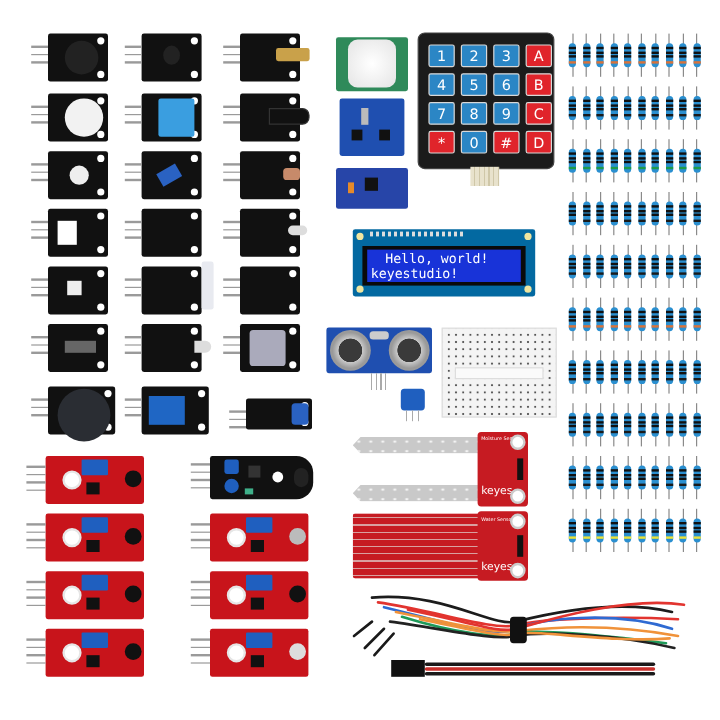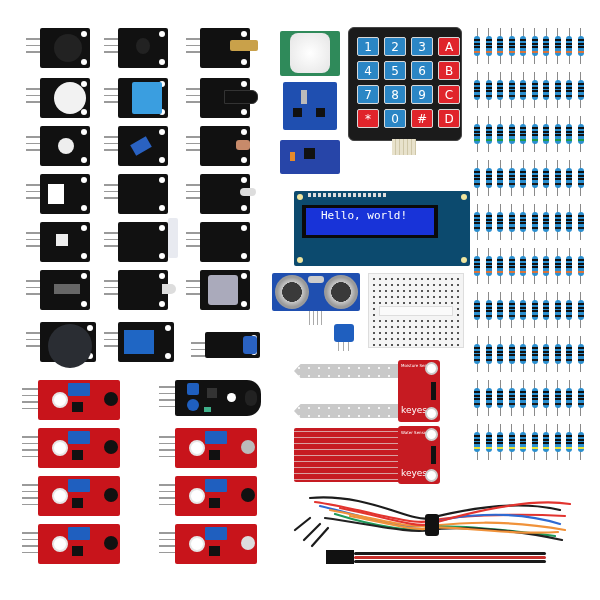--- a/index.html
+++ b/index.html
@@ -16,21 +16,21 @@
   .rmod .pot{position:absolute;width:22px;height:13px;background:#1f5fbf;border-radius:1px;}
   .rmod .ic{position:absolute;width:11px;height:10px;background:#111;}
   
   .keypad{position:absolute;left:348px;top:27px;width:112px;height:112px;background:#1b1b1b;border-radius:6px;border:1px solid #444;}
   .keypad .grid{position:absolute;left:8px;top:9px;display:grid;grid-template-columns:repeat(4,22px);grid-gap:5px;}
   .key{width:22px;height:19px;border-radius:2px;color:#fff;font-size:12px;display:flex;align-items:center;justify-content:center;border:1px solid #d8d8d8;box-sizing:border-box;}
   .key.blue{background:#2b86c5;}
   .key.red{background:#e0242b;}
   .ribbon{position:absolute;left:392px;top:139px;width:24px;height:16px;background:repeating-linear-gradient(90deg,#e8e2cc 0 3px,#cfc7a8 3px 4px);}
   
-  .lcd{position:absolute;left:294px;top:191px;width:152px;height:75px;background:#0c4a6e;border-radius:2px;padding-left:24px;}
+  .lcd{position:absolute;left:294px;top:191px;width:152px;height:56px;background:#0369a1;border-radius:2px;}
   .lcd .scr{position:absolute;left:8px;top:14px;width:136px;height:33px;background:#0a0a0a;}
   .lcd .blue{position:absolute;left:4px;top:3px;right:4px;bottom:3px;background:#1833d8;color:#fff;font-family:"DejaVu Sans Mono",monospace;font-size:11px;line-height:13px;padding:1px 3px;box-sizing:border-box;}
   .lcd .hole{position:absolute;width:6px;height:6px;border-radius:50%;background:#f0e6a0;}
   
   .bb{position:absolute;left:368px;top:273px;width:94px;height:73px;background:#f4f4f4;border:1px solid #ddd;
       background-image:radial-gradient(#555 0.8px,transparent 1.2px);background-size:6px 6px;background-position:2px 2px;}
   .bb .gap{position:absolute;left:10px;right:10px;top:32px;height:8px;background:#fafafa;border:1px solid #ddd;}
   
   .resgrid{position:absolute;left:474px;top:28px;width:114px;height:440px;}
   .res{position:absolute;width:6px;height:36px;}
@@ -293,20 +293,21 @@
 
 <div class="lcd">
   <div class="hole" style="left:3px;top:3px;"></div>
   <div class="hole" style="right:3px;top:3px;"></div>
   <div class="hole" style="left:3px;bottom:3px;"></div>
   <div class="hole" style="right:3px;bottom:3px;"></div>
   <div class="abs" style="left:14px;top:2px;width:80px;height:4px;background:repeating-linear-gradient(90deg,#ddd 0 3px,transparent 3px 5px);"></div>
   <div class="scr">
     <div class="blue">
       <div style="padding-left:12px;">Hello, world!</div>
+      <div>keyestudio!</div>
     </div>
   </div>
 </div>
 
 <div class="abs" style="left:272px;top:273px;width:88px;height:38px;background:#1f4fb0;border-radius:2px;">
   <div class="abs" style="left:3px;top:2px;width:34px;height:34px;border-radius:50%;background:radial-gradient(#3a3a3a 40%,#c7c7c7 42%,#9a9a9a 62%);"></div>
   <div class="abs" style="left:52px;top:2px;width:34px;height:34px;border-radius:50%;background:radial-gradient(#3a3a3a 40%,#c7c7c7 42%,#9a9a9a 62%);"></div>
   <div class="abs" style="left:36px;top:3px;width:16px;height:7px;background:#ccc;border-radius:3px;"></div>
 </div>
 <div class="abs" style="left:309px;top:311px;width:14px;height:14px;background:repeating-linear-gradient(90deg,#aaa 0 1px,transparent 1px 4px);"></div>

